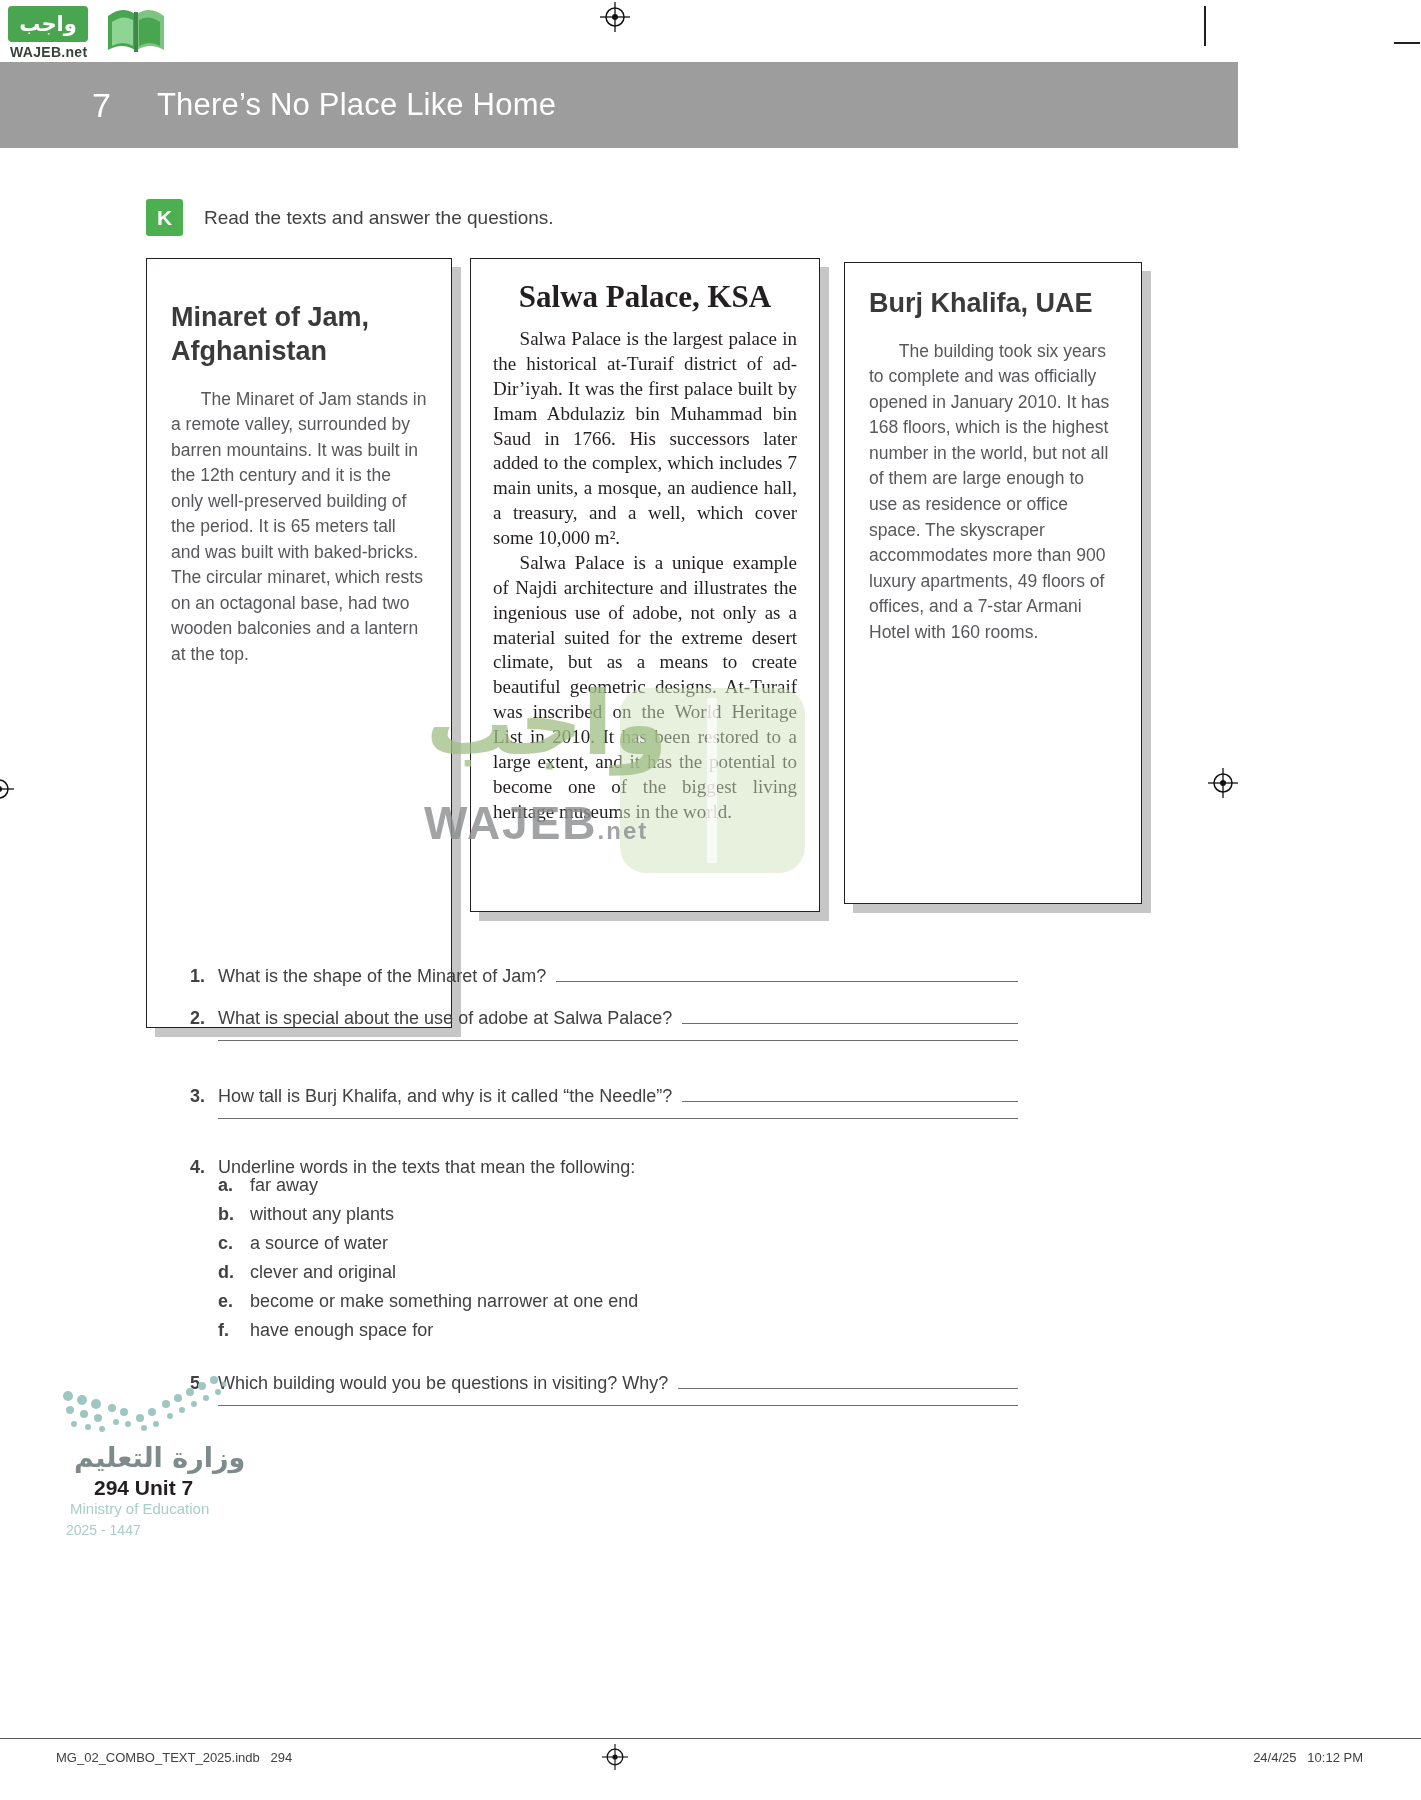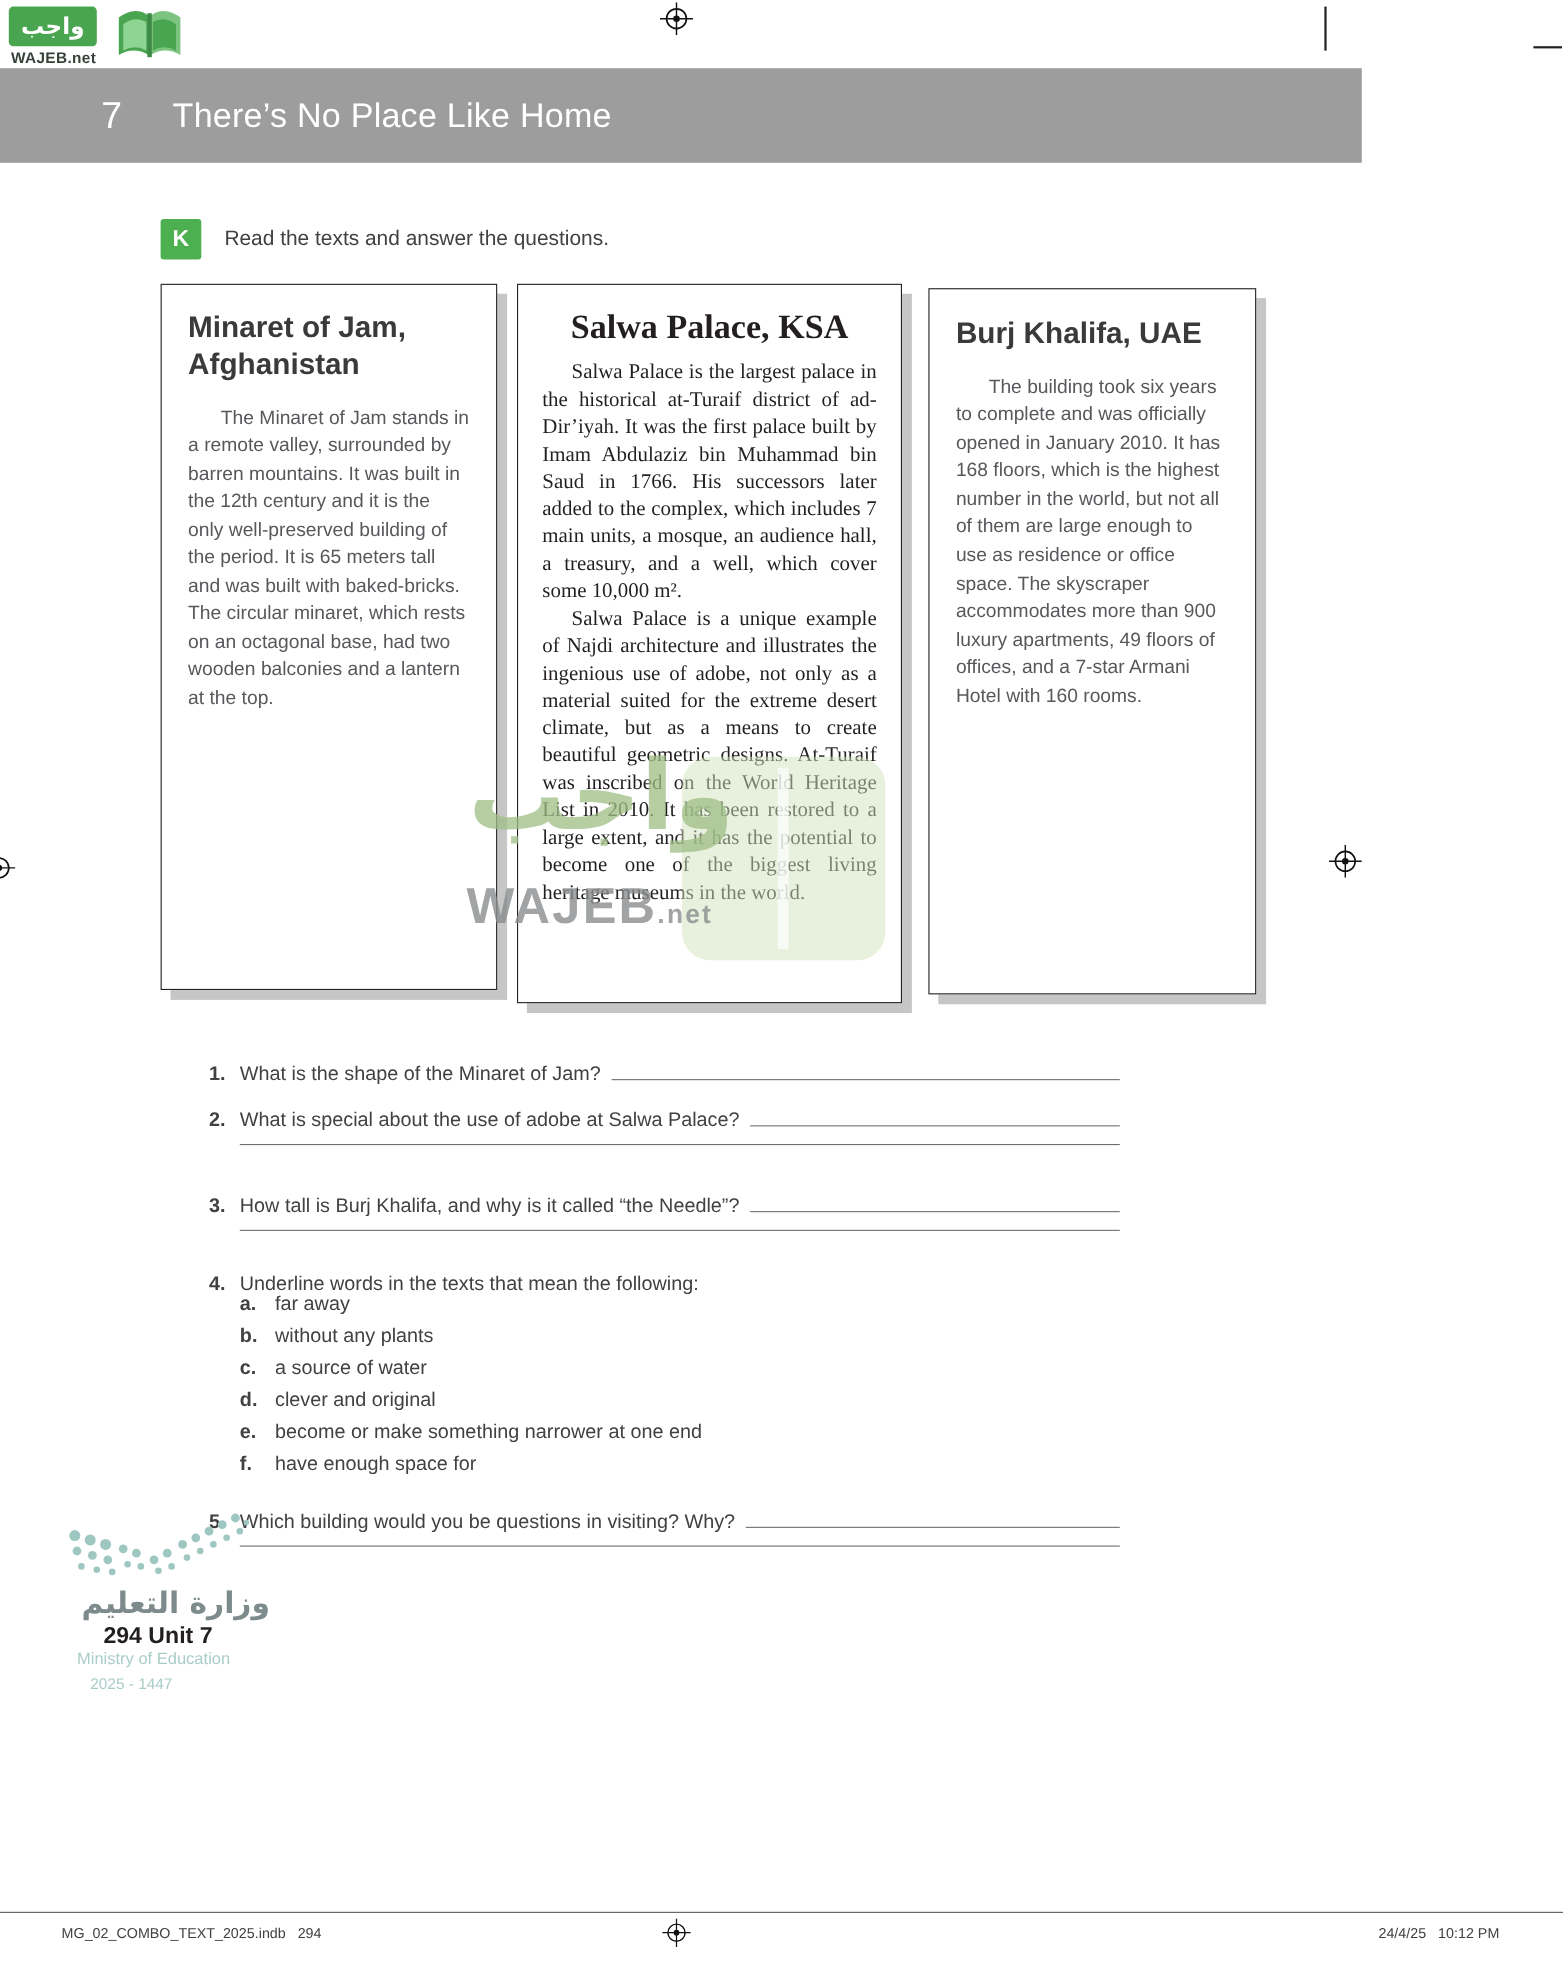--- a/index.html
+++ b/index.html
@@ -21,21 +21,21 @@
 
   
   .k-badge{position:absolute;left:146px;top:199px;width:37px;height:37px;background:#4caf50;
            color:#fff;font-weight:bold;font-size:21px;display:flex;align-items:center;
            justify-content:center;border-radius:3px;}
   .instruction{position:absolute;left:204px;top:207px;font-size:19px;color:#414042;}
 
   
   .card{position:absolute;background:#fff;border:1.5px solid #231f20;box-sizing:border-box;
         box-shadow:9px 9px 0 #c6c6c6;}
-  .card1{left:146px;top:258px;width:306px;height:642px;padding:22px 24px;}
+  .card1{left:146px;top:258px;width:306px;height:770px;padding:42px 24px;}
   .card2{left:470px;top:258px;width:350px;height:654px;padding:20px 22px;}
   .card3{left:844px;top:262px;width:298px;height:642px;padding:24px 24px;}
   .card-title-sans{font-size:27px;font-weight:bold;color:#3a3a3a;line-height:1.25;margin:0 0 18px 0;}
   .card-body-sans p{font-size:17.5px;color:#57585b;line-height:1.46;text-indent:1.7em;margin:0;}
   .card-title-serif{font-family:"Liberation Serif",serif;font-size:31px;font-weight:bold;
                     color:#231f20;text-align:center;margin:0 0 12px 0;}
   .card-body-serif p{font-family:Liberation Serif, serif;font-size:19px;color:#231f20;
                      line-height:1.31;text-indent:1.4em;margin:0;text-align:justify;}
 
   
@@ -58,21 +58,21 @@
   .q-fullline{position:absolute;left:28px;right:0;border-bottom:1px solid #6d6e71;height:0;}
   .q-sub{position:absolute;left:28px;display:flex;font-size:18px;color:#414042;}
   .q-sub-letter{font-weight:bold;width:32px;flex:none;}
 
   
   .ministry-dots{position:absolute;left:58px;top:1366px;}
   .ministry-arabic{position:absolute;left:74px;top:1442px;font-family:"DejaVu Sans",sans-serif;
                    font-size:27px;font-weight:bold;color:#7d8b8c;}
   .page-unit{position:absolute;left:94px;top:1476px;font-size:21px;font-weight:bold;color:#231f20;}
   .ministry-en{position:absolute;left:70px;top:1500px;font-size:15px;color:#a9cdc7;}
-  .ministry-year{position:absolute;left:66px;top:1522px;font-size:14px;color:#a9cdc7;margin-left:16px;}
+  .ministry-year{position:absolute;left:66px;top:1522px;font-size:14px;color:#a9cdc7;}
 
   
   .print-rule{position:absolute;left:0;top:1738px;width:1421px;border-top:1px solid #58595b;}
   .print-left{position:absolute;left:56px;top:1750px;font-size:13px;color:#414042;white-space:pre;}
   .print-right{position:absolute;right:58px;top:1750px;font-size:13px;color:#414042;white-space:pre;}
 
   
   .regmark{position:absolute;width:30px;height:30px;}
   .crop-v{position:absolute;left:1204px;top:6px;width:1.5px;height:40px;background:#231f20;}
   .crop-h{position:absolute;left:1394px;top:42px;width:26px;height:1.5px;background:#231f20;}

